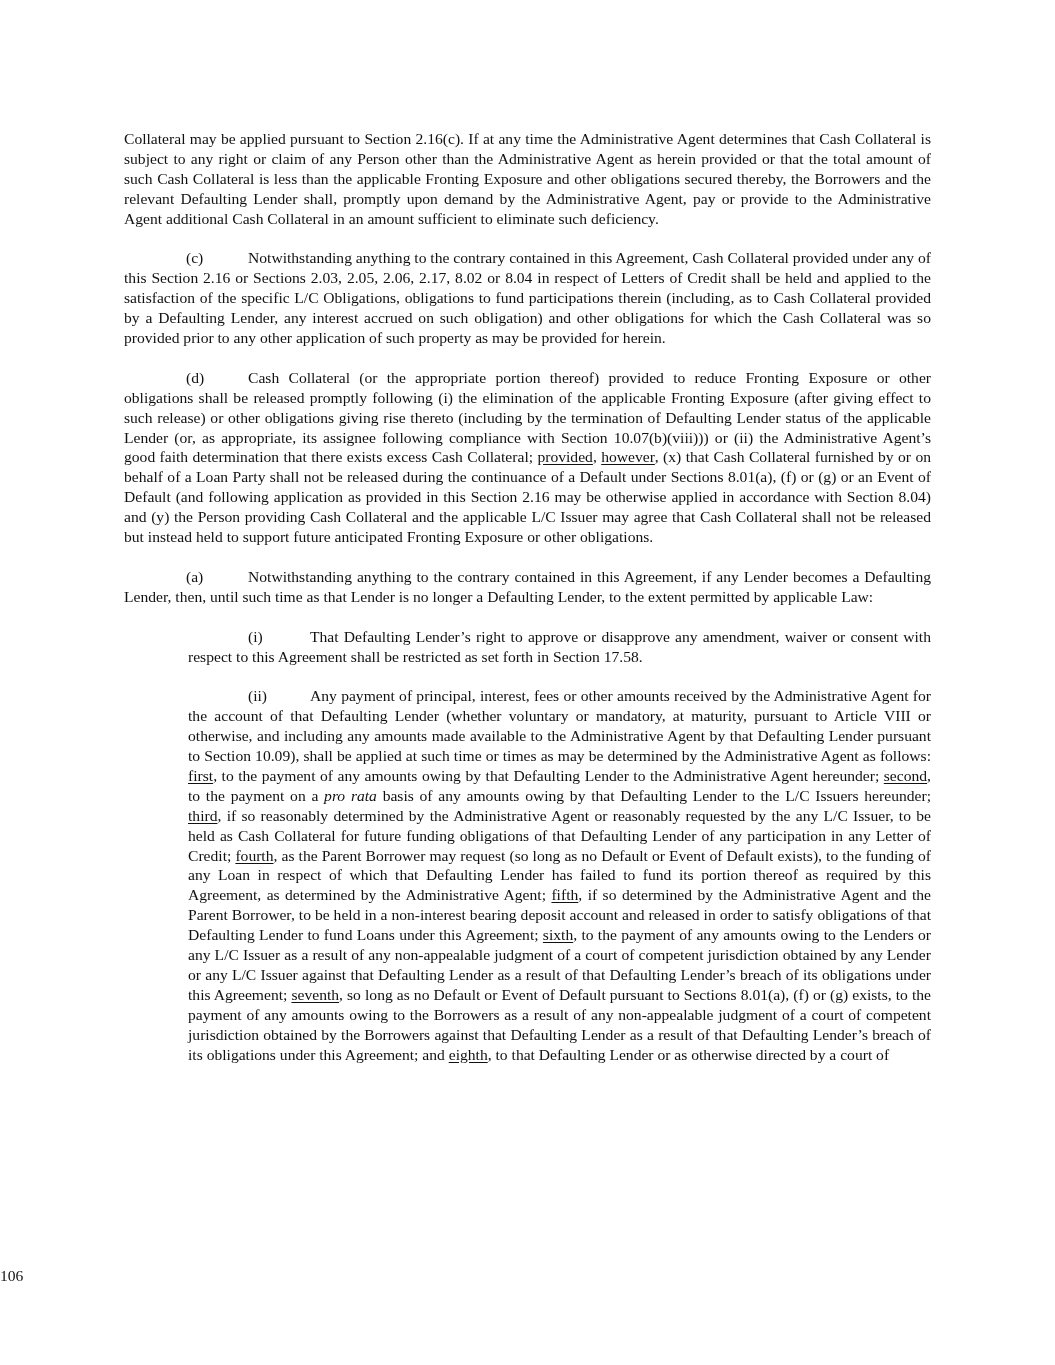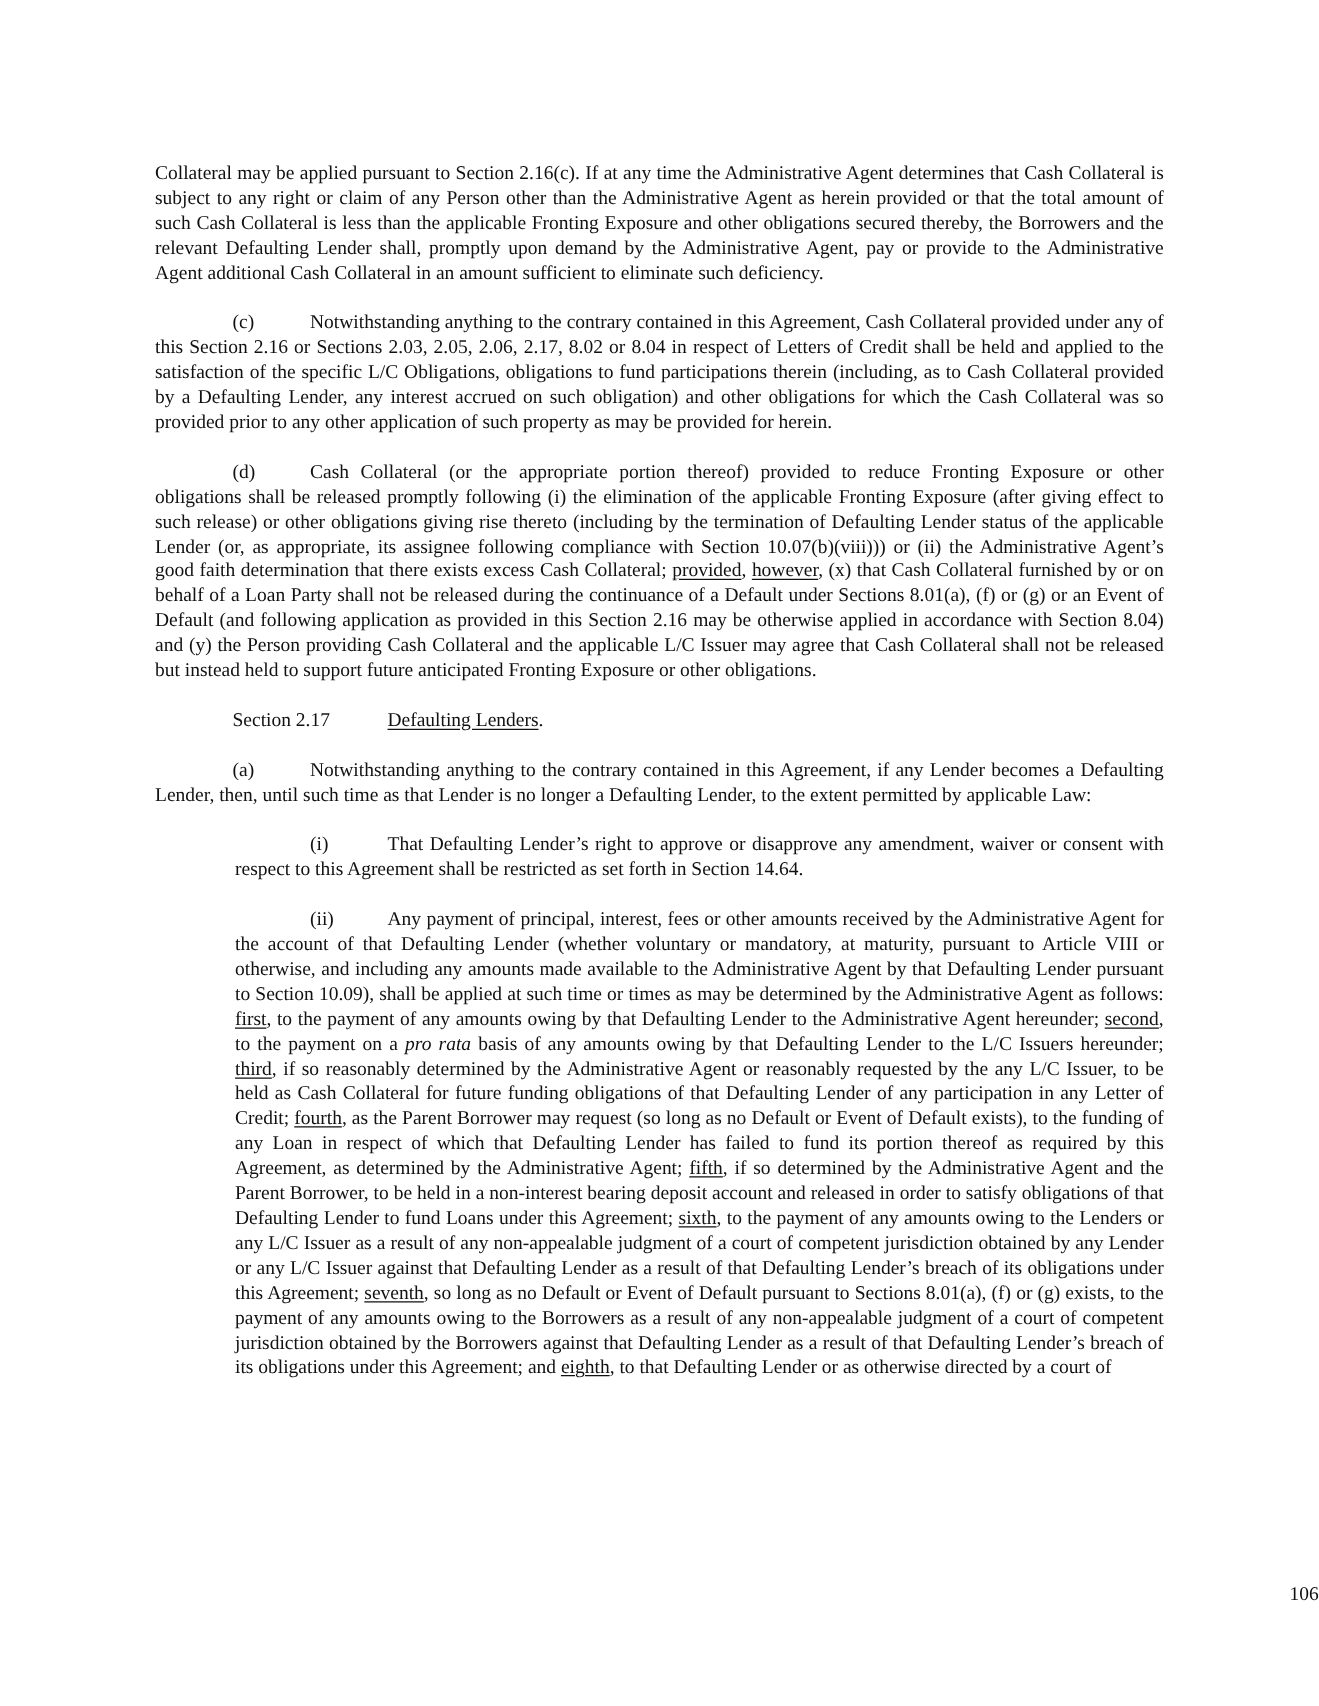--- a/index.html
+++ b/index.html
@@ -40,43 +40,42 @@
     .sub {
       margin-left: 64px;
       text-align: justify;
       margin-bottom: 19.9px;
     }
     .sub-label {
       display: inline-block;
       margin-left: 60px;
       width: 62px;
     }
-    u { text-decoration: underline; text-underline-offset: 2px; }
+    u { text-decoration: underline; text-underline-offset: 2px; font-family: Liberation Serif, serif; }
     .page-number {
       position: absolute;
       top: 1266px;
       left: 0;
       width: 1055px;
-      text-align: right;
+      text-align: left;
     }
   </style>
 </head>
 <body>
 
 <div class="page">
 
   <p class="para"><span>Collateral may be applied pursuant to Section 2.16(c).  If at any time the Administrative Agent determines that Cash Collateral is subject to any right or claim of any Person other than the Administrative Agent as herein provided or that the total amount of such Cash Collateral is less than the applicable Fronting Exposure and other obligations secured thereby, the Borrowers and the relevant Defaulting Lender shall, promptly upon demand by the Administrative Agent, pay or provide to the Administrative Agent additional Cash Collateral in an amount sufficient to eliminate such deficiency.</span></p>
 
   <p class="para"><span class="indent-label">(c)</span><span>Notwithstanding anything to the contrary contained in this Agreement, Cash Collateral provided under any of this Section 2.16 or Sections 2.03, 2.05, 2.06, 2.17, 8.02 or 8.04 in respect of Letters of Credit shall be held and applied to the satisfaction of the specific L/C Obligations, obligations to fund participations therein (including, as to Cash Collateral provided by a Defaulting Lender, any interest accrued on such obligation) and other obligations for which the Cash Collateral was so provided prior to any other application of such property as may be provided for herein.</span></p>
 
   <p class="para"><span class="indent-label">(d)</span><span>Cash Collateral (or the appropriate portion thereof) provided to reduce Fronting Exposure or other obligations shall be released promptly following (i) the elimination of the applicable Fronting Exposure (after giving effect to such release) or other obligations giving rise thereto (including by the termination of Defaulting Lender status of the applicable Lender (or, as appropriate, its assignee following compliance with Section 10.07(b)(viii))) or (ii) the Administrative Agent’s good faith determination that there exists excess Cash Collateral; </span><u>provided</u><span>, </span><u>however</u><span>, (x) that Cash Collateral furnished by or on behalf of a Loan Party shall not be released during the continuance of a Default under Sections 8.01(a), (f) or (g) or an Event of Default (and following application as provided in this Section 2.16 may be otherwise applied in accordance with Section 8.04) and (y) the Person providing Cash Collateral and the applicable L/C Issuer may agree that Cash Collateral shall not be released but instead held to support future anticipated Fronting Exposure or other obligations.</span></p>
 
-  <p class="para"><span class="sec-label">Section 2.17</span><u>Defaulting Lenders</u><span>.</span></p>
 
   <p class="para"><span class="indent-label">(a)</span><span>Notwithstanding anything to the contrary contained in this Agreement, if any Lender becomes a Defaulting Lender, then, until such time as that Lender is no longer a Defaulting Lender, to the extent permitted by applicable Law:</span></p>
 
-  <p class="sub"><span class="sub-label">(i)</span><span>That Defaulting Lender’s right to approve or disapprove any amendment, waiver or consent with respect to this Agreement shall be restricted as set forth in Section 14.64.</span></p>
+  <p class="sub"><span class="sub-label">(i)</span><span>That Defaulting Lender’s right to approve or disapprove any amendment, waiver or consent with respect to this Agreement shall be restricted as set forth in Section 17.58.</span></p>
 
   <p class="sub"><span class="sub-label">(ii)</span><span>Any payment of principal, interest, fees or other amounts received by the Administrative Agent for the account of that Defaulting Lender (whether voluntary or mandatory, at maturity, pursuant to Article VIII or otherwise, and including any amounts made available to the Administrative Agent by that Defaulting Lender pursuant to Section 10.09), shall be applied at such time or times as may be determined by the Administrative Agent as follows:  </span><u>first</u><span>, to the payment of any amounts owing by that Defaulting Lender to the Administrative Agent hereunder; </span><u>second</u><span>, to the payment on a </span><i>pro rata</i><span> basis of any amounts owing by that Defaulting Lender to the L/C Issuers hereunder; </span><u>third</u><span>, if so reasonably determined by the Administrative Agent or reasonably requested by the any L/C Issuer, to be held as Cash Collateral for future funding obligations of that Defaulting Lender of any participation in any Letter of Credit; </span><u>fourth</u><span>, as the Parent Borrower may request (so long as no Default or Event of Default exists), to the funding of any Loan in respect of which that Defaulting Lender has failed to fund its portion thereof as required by this Agreement, as determined by the Administrative Agent; </span><u>fifth</u><span>, if so determined by the Administrative Agent and the Parent Borrower, to be held in a non-interest bearing deposit account and released in order to satisfy obligations of that Defaulting Lender to fund Loans under this Agreement; </span><u>sixth</u><span>, to the payment of any amounts owing to the Lenders or any L/C Issuer as a result of any non-appealable judgment of a court of competent jurisdiction obtained by any Lender or any L/C Issuer against that Defaulting Lender as a result of that Defaulting Lender’s breach of its obligations under this Agreement; </span><u>seventh</u><span>, so long as no Default or Event of Default pursuant to Sections 8.01(a), (f) or (g) exists, to the payment of any amounts owing to the Borrowers as a result of any non-appealable judgment of a court of competent jurisdiction obtained by the Borrowers against that Defaulting Lender as a result of that Defaulting Lender’s breach of its obligations under this Agreement; and </span><u>eighth</u><span>, to that Defaulting Lender or as otherwise directed by a court of</span></p>
 
 </div>
 
 <div class="page-number">106</div>
 
 </body></html>

